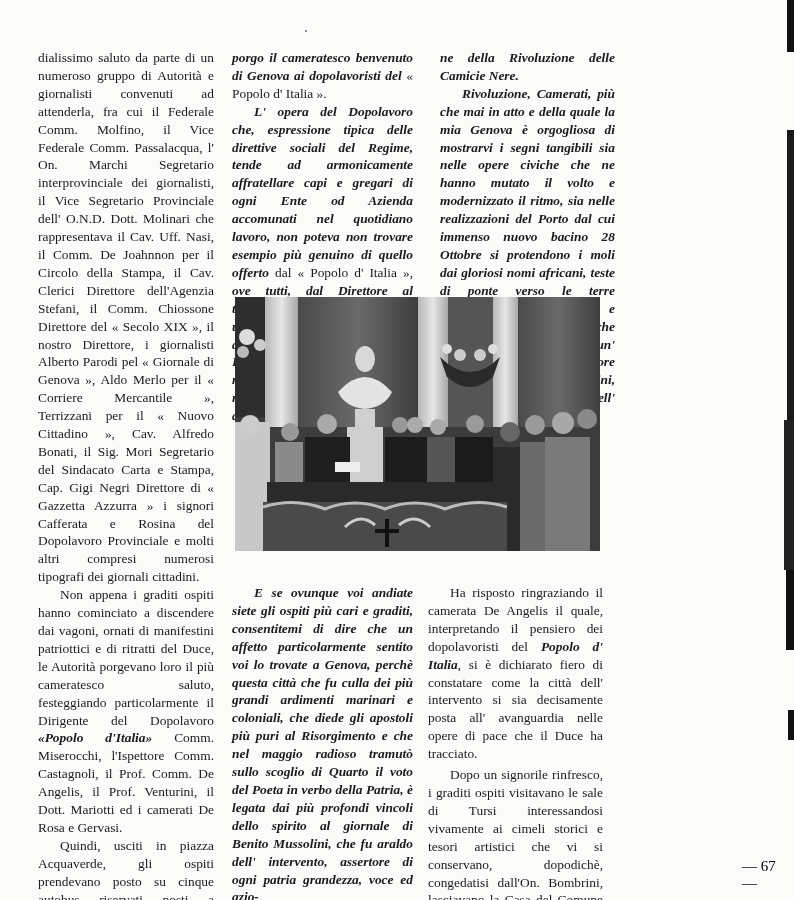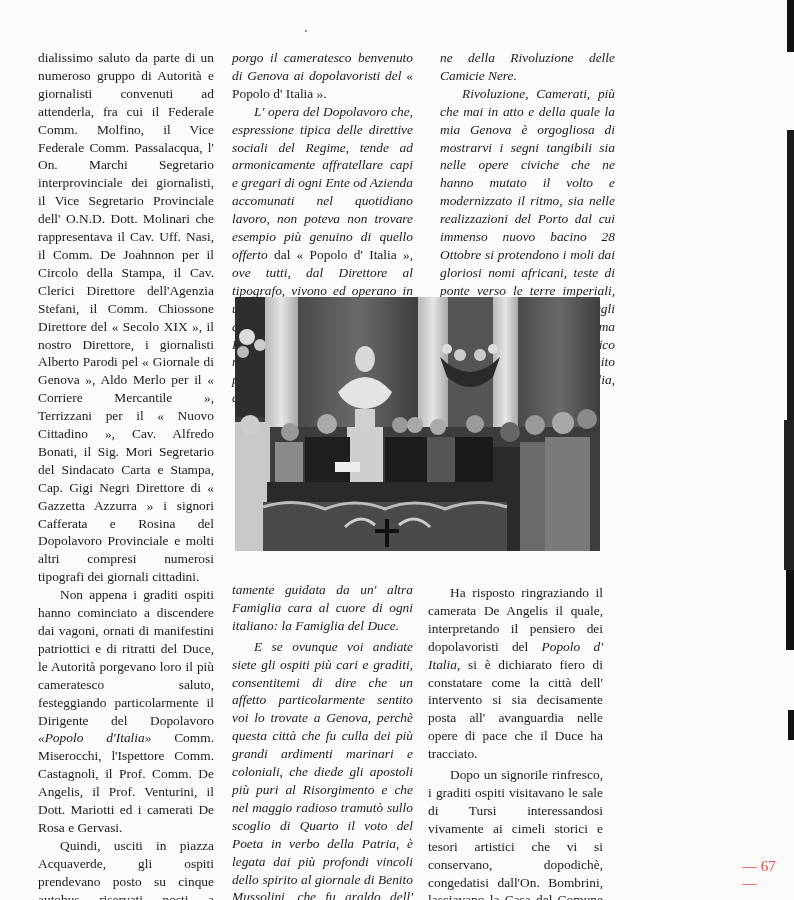--- a/index.html
+++ b/index.html
@@ -10,35 +10,35 @@
   }
   .col {
     position: absolute;
     font-size: 13.4px;
     line-height: 17.9px;
     text-align: justify;
     hyphens: none;
   }
   .col p { margin: 0; }
   .indent { text-indent: 22px; }
-  .it { font-style: italic; }
+  .it { font-style: italic; font-weight: bold; }
   #col1 { left: 38px; top: 49px; width: 176px; }
   #col2a { left: 232px; top: 49px; width: 181px; }
   #col3a { left: 440px; top: 49px; width: 175px; }
   #col2b { left: 232px; top: 581px; width: 181px; }
   #col3b { left: 428px; top: 581px; width: 175px; }
   .gap { height: 3px; }
   .photo {
     position: absolute; left: 235px; top: 297px; width: 365px; height: 254px;
     background: #3a3a3a; overflow: hidden;
   }
   .photo svg { display: block; }
   .folio {
     position: absolute; left: 742px; top: 858px; font-size: 15px;
-    font-family: "Liberation Serif", serif; color: #ef4444;
+    font-family: "Liberation Serif", serif; color: #000000;
   }
   .edge {
     position: absolute; right: 0; top: 0; width: 10px; height: 900px;
   }
   .dot { position: absolute; left: 305px; top: 30px; width: 2px; height: 2px; background:#666; border-radius:1px; }
 </style>
 </head>
 <body>
 
 <div class="dot"></div>
@@ -128,21 +128,20 @@
       <rect x="28" y="205" width="244" height="49" fill="#4a4a4a"></rect>
       <path d="M28 210 Q60 200 90 212 Q120 200 150 212 Q180 200 210 212 Q240 200 272 210" stroke="#bbb" stroke-width="3" fill="none"></path>
       <rect x="150" y="222" width="4" height="28" fill="#111"></rect>
       <rect x="140" y="232" width="24" height="4" fill="#111"></rect>
       <path d="M110 230 Q125 215 140 228 M164 228 Q180 215 195 230" stroke="#ccc" stroke-width="3" fill="none"></path>
     </g>
   </svg>
 </div>
 
 <div class="col it" id="col2b">
-  <p>tamente guidata da un' altra Famiglia cara al cuore di ogni italiano: la Famiglia del Duce.</p>
   <div class="gap"></div>
   <p class="indent">E se ovunque voi andiate siete gli ospiti più cari e graditi, consentitemi di dire che un affetto particolarmente sentito voi lo trovate a Genova, perchè questa città che fu culla dei più grandi ardimenti marinari e coloniali, che diede gli apostoli più puri al Risorgimento e che nel maggio radioso tramutò sullo scoglio di Quarto il voto del Poeta in verbo della Patria, è legata dai più profondi vincoli dello spirito al giornale di Benito Mussolini, che fu araldo dell' intervento, assertore di ogni patria grandezza, voce ed azio-</p>
 </div>
 
 <div class="col" id="col3b">
   <div class="gap"></div>
   <p class="indent"><span>Ha risposto ringraziando il camerata De Angelis il quale, interpretando il pensiero dei dopolavoristi del </span><span class="it">Popolo d' Italia</span><span>, si è dichiarato fiero di constatare come la città dell' intervento si sia decisamente posta all' avanguardia nelle opere di pace che il Duce ha tracciato.</span></p>
   <div class="gap"></div>
   <p class="indent">Dopo un signorile rinfresco, i graditi ospiti visitavano le sale di Tursi interessandosi vivamente ai cimeli storici e tesori artistici che vi si conservano, dopodichè, congedatisi dall'On. Bombrini, lasciavano la Casa del Comune e, ripreso po-</p>
 </div>

